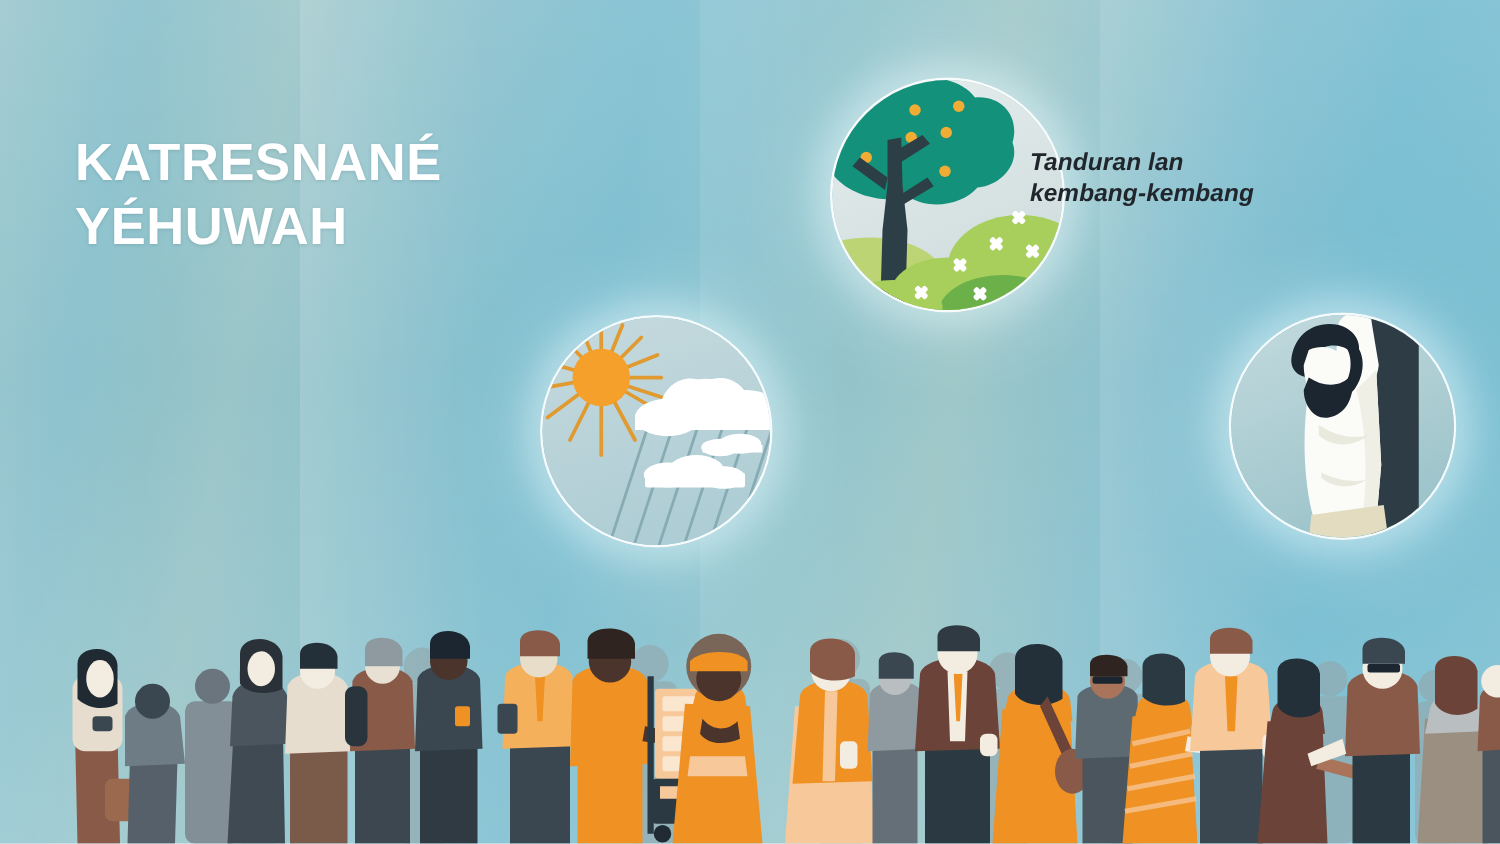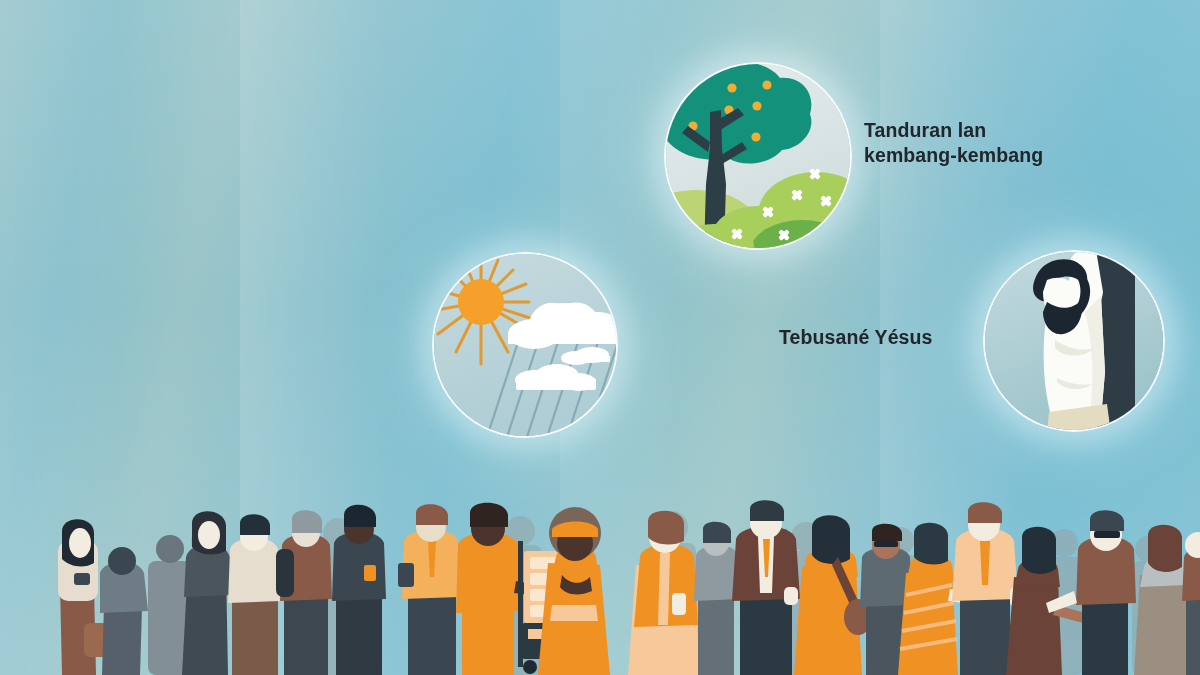--- a/index.html
+++ b/index.html
@@ -62,20 +62,22 @@
 
 <div id="stage">
 
   <div class="bands">
     <div class="band" style="left:0px;width:120px;background:linear-gradient(90deg,rgba(255,255,255,0.10),rgba(255,255,255,0));"></div>
     <div class="band" style="left:240px;width:150px;background:linear-gradient(90deg,rgba(255,255,255,0.13),rgba(255,255,255,0));"></div>
     <div class="band" style="left:560px;width:120px;background:linear-gradient(90deg,rgba(255,255,255,0.08),rgba(255,255,255,0));"></div>
     <div class="band" style="left:880px;width:140px;background:linear-gradient(90deg,rgba(255,255,255,0.10),rgba(255,255,255,0));"></div>
   </div>
 
+  <div id="title">KATRESNANÉ
+YÉHUWAH</div>
 
   <div class="circle-wrap" style="left:664px;top:62px;">
     <div class="circle" style="width:188px;height:188px;">
       <div class="inner">
         <svg viewBox="0 0 188 188" width="188" height="188">
           <defs>
             <linearGradient id="skyG" x1="0" y1="0" x2="0.4" y2="1">
               <stop offset="0%" stop-color="#e7eeee"></stop>
               <stop offset="100%" stop-color="#cfdcdd"></stop>
             </linearGradient>
@@ -127,21 +129,21 @@
               </g>
             <g transform="translate(118,171) rotate(45)">
                 <rect x="-6" y="-2.3" width="12" height="4.6" rx="1.6"></rect>
                 <rect x="-2.3" y="-6" width="4.6" height="12" rx="1.6"></rect>
               </g>
           </g>
         </svg>
       </div>
     </div>
   </div>
-  <div class="label" style="left:864px;top:118px;">Tanduran lan
+  <div class="label" style="left:824px;top:118px;font-style:italic;">Tanduran lan
 kembang-kembang</div>
 
   <div class="circle-wrap" style="left:432px;top:252px;">
     <div class="circle" style="width:186px;height:186px;">
       <div class="inner">
         <svg viewBox="0 0 186 186" width="186" height="186">
           <defs>
             <linearGradient id="wskyG" x1="0" y1="0" x2="0.3" y2="1">
               <stop offset="0%" stop-color="#c6dade"></stop>
               <stop offset="100%" stop-color="#aecdd4"></stop>
@@ -233,21 +235,20 @@
 
           <path d="M62 50 C74 58 88 58 96 48 C100 64 92 80 78 82 C66 84 58 72 58 60 Z" fill="#1c2630"></path>
 
           <path d="M88 16 C102 20 108 34 104 48 C100 62 90 70 80 66 C94 58 98 42 94 30 Z" fill="#1c2630"></path>
 
           <path d="M64 160 L122 152 L126 182 L62 182 Z" fill="#e3dcc0"></path>
         </svg>
       </div>
     </div>
   </div>
-  <div class="label" style="left:779px;top:325px;">Tebusané Yésus</div>
 
   <div id="crowd">
     <svg viewBox="0 0 1200 230" width="1200" height="230" preserveAspectRatio="none">
       <g id="back-row" opacity="0.62">
 
         <g fill="#93a7ac">
           <circle cx="206" cy="96" r="15"></circle>
             <rect x="186" y="110" width="40" height="120" rx="8"></rect>
           <circle cx="338" cy="88" r="15"></circle>
             <rect x="318" y="102" width="42" height="128" rx="8"></rect>

